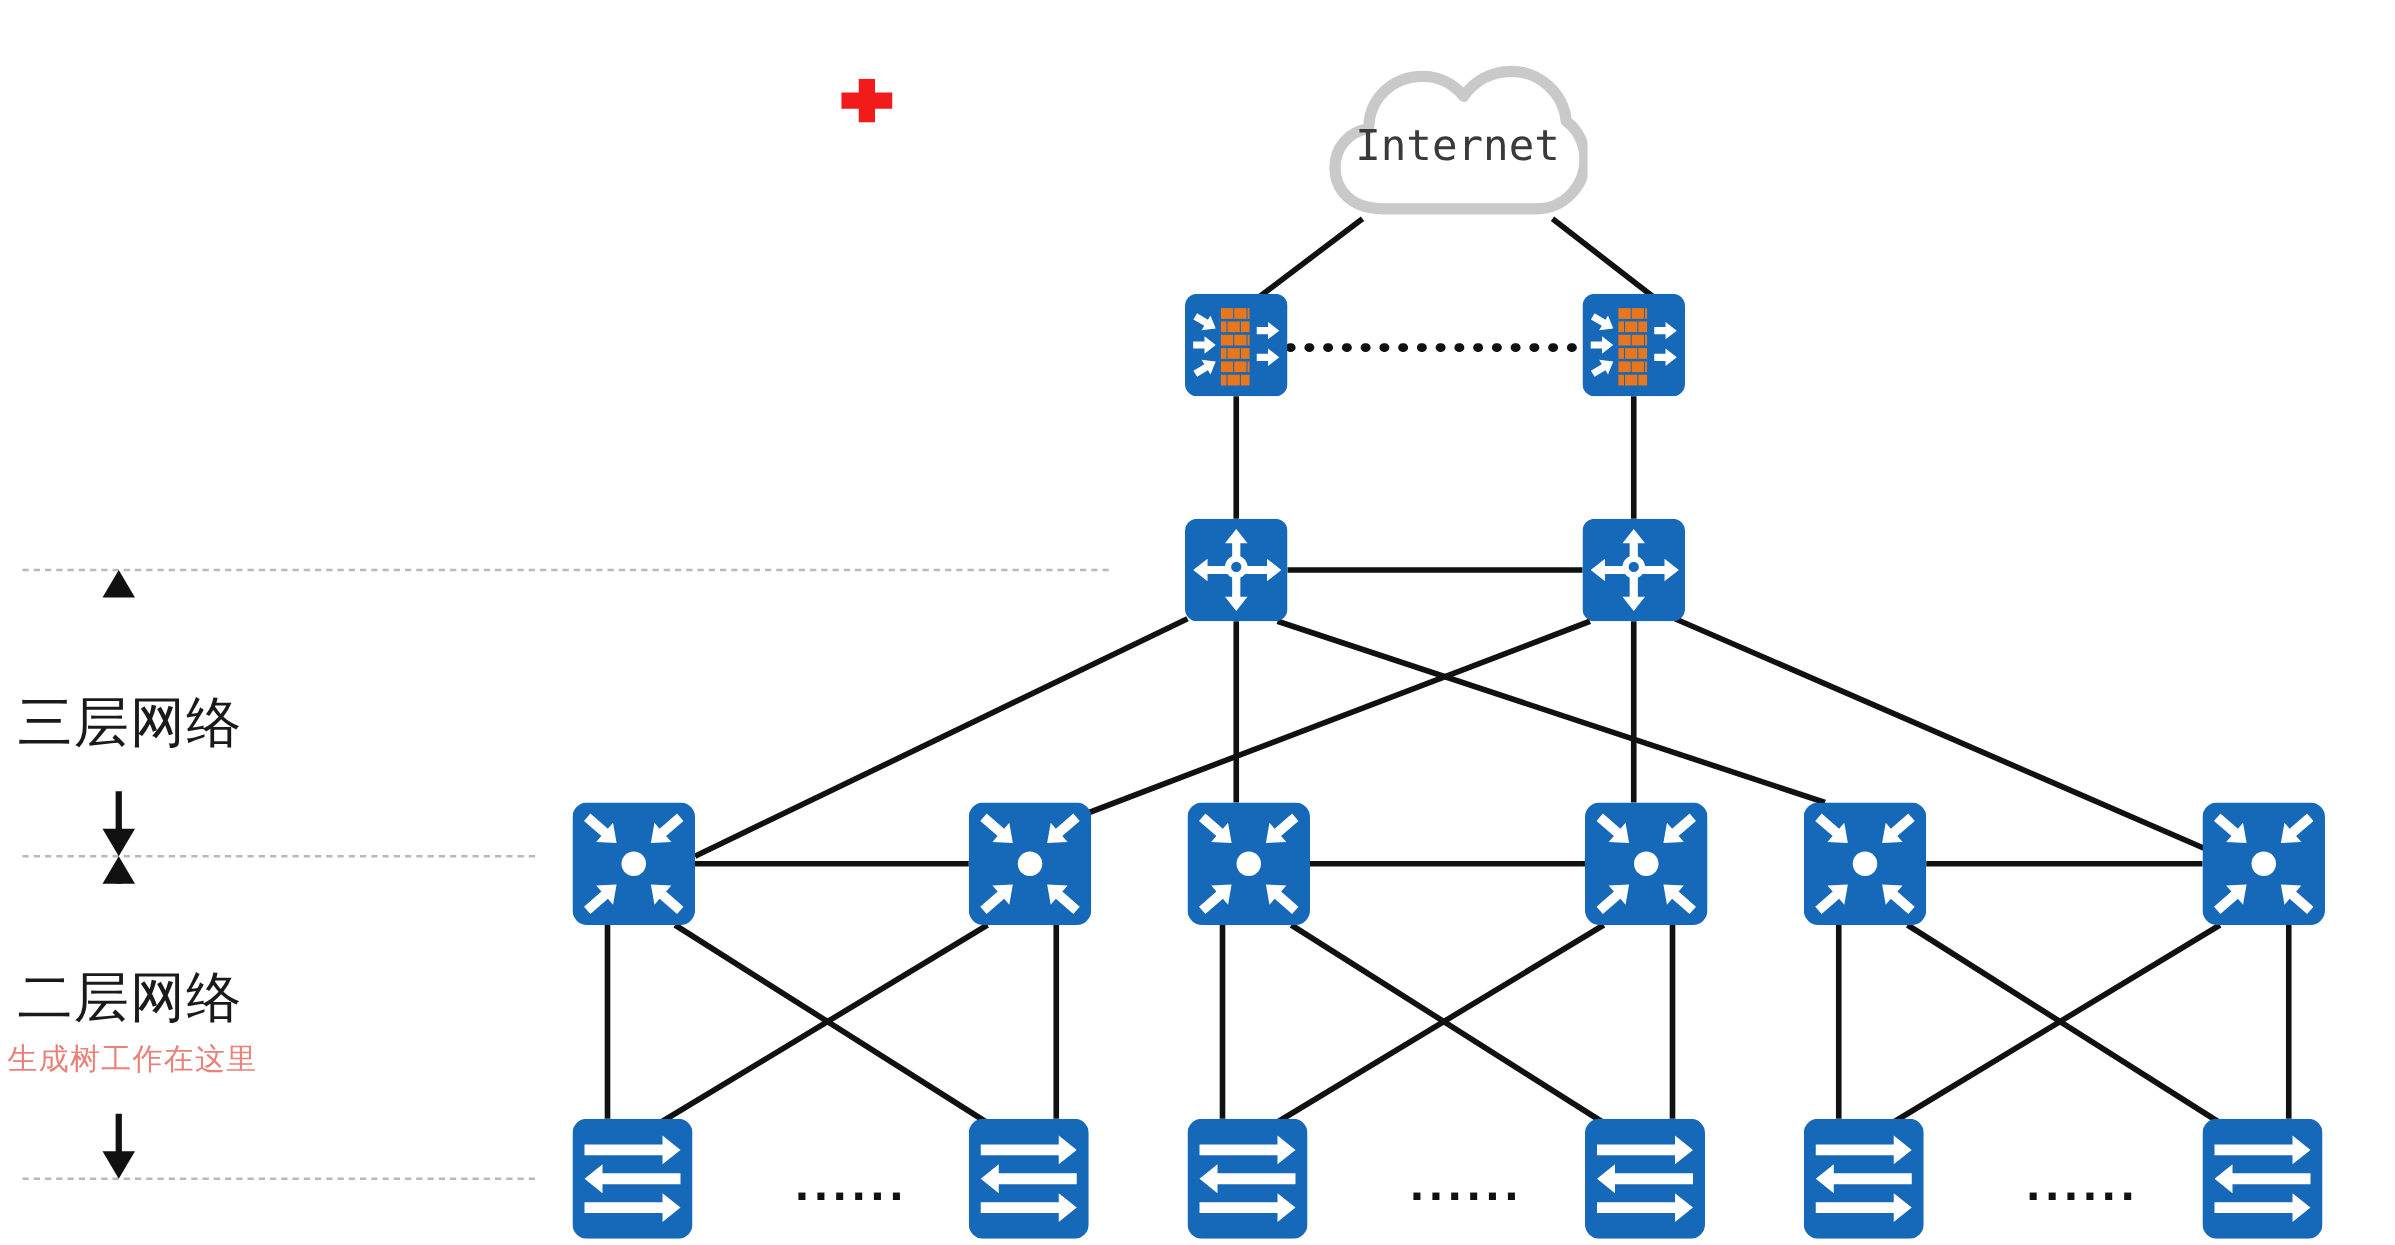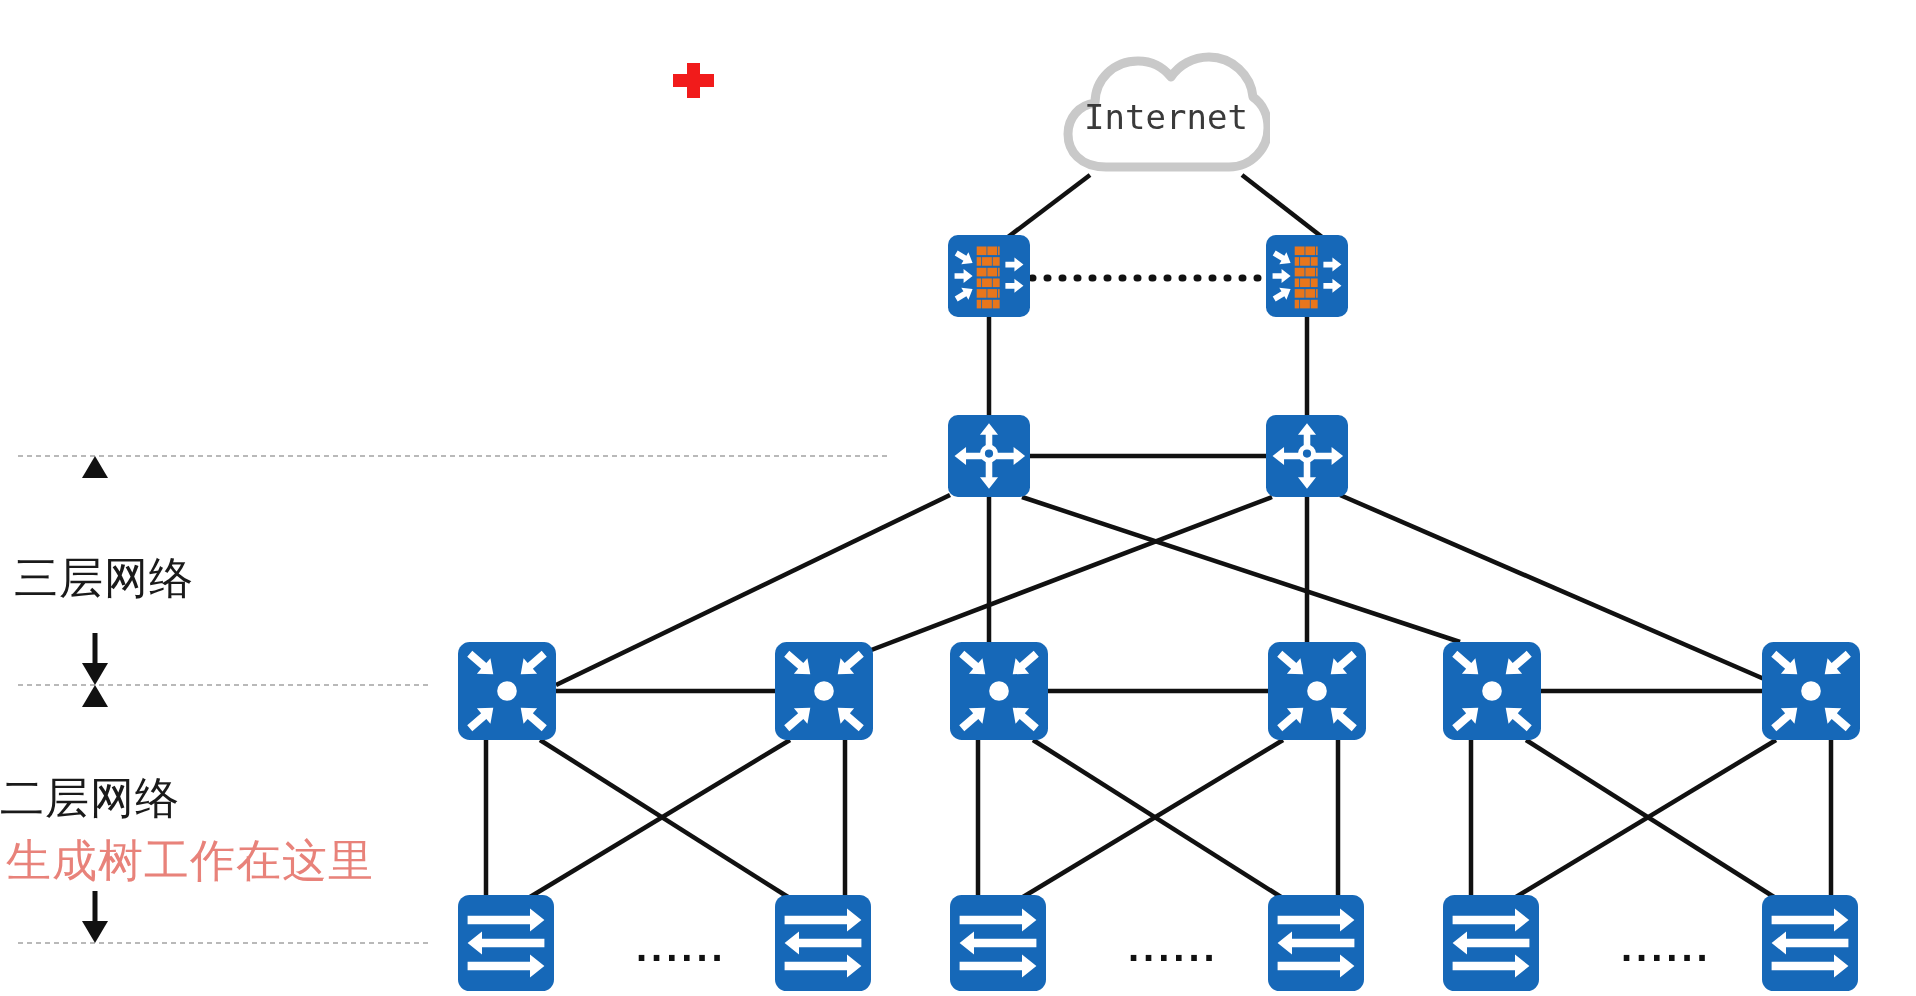--- a/index.html
+++ b/index.html
@@ -12,21 +12,21 @@
   #stage{position:relative;width:1916px;height:996px;margin-top:25px;}
   #wires{position:absolute;left:0;top:0;width:1916px;height:996px;}
   .node{position:absolute;}
   .label{position:absolute;white-space:nowrap;}
   .l3label,.l2label{
     font-family:"Liberation Serif", serif;
     font-size:44px;color:#1a1a1a;letter-spacing:1px;
   }
   .stplabel{
     font-family:"Liberation Serif", serif;
-    font-size:45px;color:#e8827a;letter-spacing:1px;
+    font-size:24px;color:#e8827a;letter-spacing:1px;
   }
   .cloudlabel{
     position:absolute;
     font-family:"DejaVu Sans Mono", monospace;
     font-size:34px;color:#3a3a3a;
     width:100%;text-align:center;
   }
   .ellipsis{
     position:absolute;
     font-family:"Liberation Sans", sans-serif;
@@ -100,21 +100,21 @@
         <line x1="95" x2="95" y1="680" y2="682" stroke="#111" stroke-width="5"></line>
         <polygon points="95,660 82,682 108,682" fill="#111"></polygon>
       </g>
       <g>
         <line x1="95" x2="95" y1="866" y2="898" stroke="#111" stroke-width="5"></line>
         <polygon points="95,918 82,896 108,896" fill="#111"></polygon>
       </g>
     </svg>
 
   <div class="label l3label" style="left:14px;top:524px;">三层网络</div>
-  <div class="label l2label" style="left:0;top:744px;text-align:right;">二层网络</div>
+  <div class="label l2label" style="left:14px;top:744px;text-align:right;">二层网络</div>
   <div class="label stplabel" style="left:6px;top:806px;">生成树工作在这里</div>
 
   <div id="nodes-root">
       <div class="node" style="left: 948px; top: 210px; width: 82px; height: 82px;"><svg width="82" height="82" viewBox="0 0 100 100">
           <rect x="0" y="0" width="100" height="100" rx="12" fill="#1668b8"></rect>
           <polygon points="8.2,25.0 18.8,31.3 16.2,35.6 30.0,34.0 24.9,21.1 22.4,25.3 11.8,19.0" fill="#fff"></polygon>
           <polygon points="8.0,53.5 19.0,53.5 19.0,58.5 30.0,50.0 19.0,41.5 19.0,46.5 8.0,46.5" fill="#fff"></polygon>
           <polygon points="11.8,81.0 22.4,74.7 24.9,78.9 30.0,66.0 16.2,64.4 18.8,68.7 8.2,75.0" fill="#fff"></polygon>
           <g>
             <rect x="35" y="14" width="12" height="10.5" fill="#e8761c"></rect>

